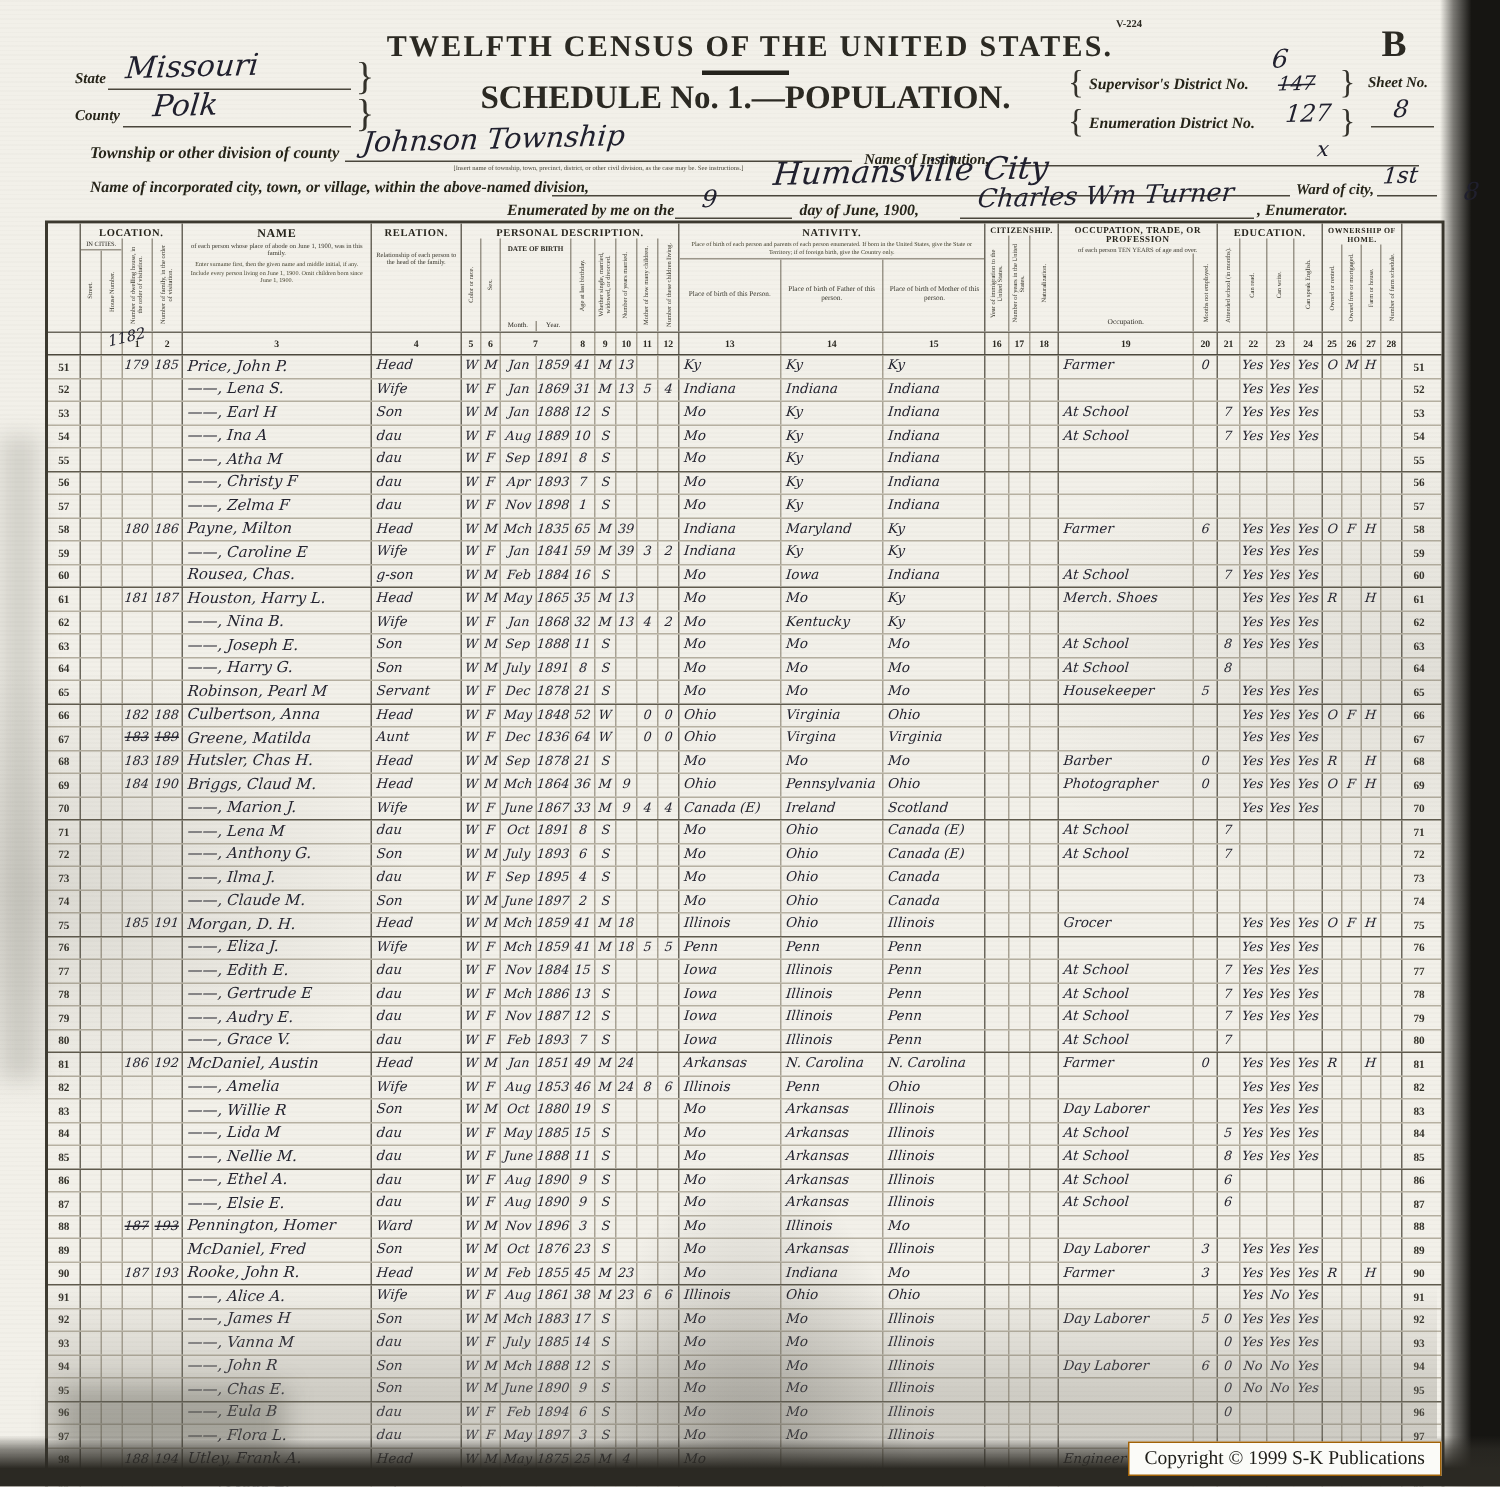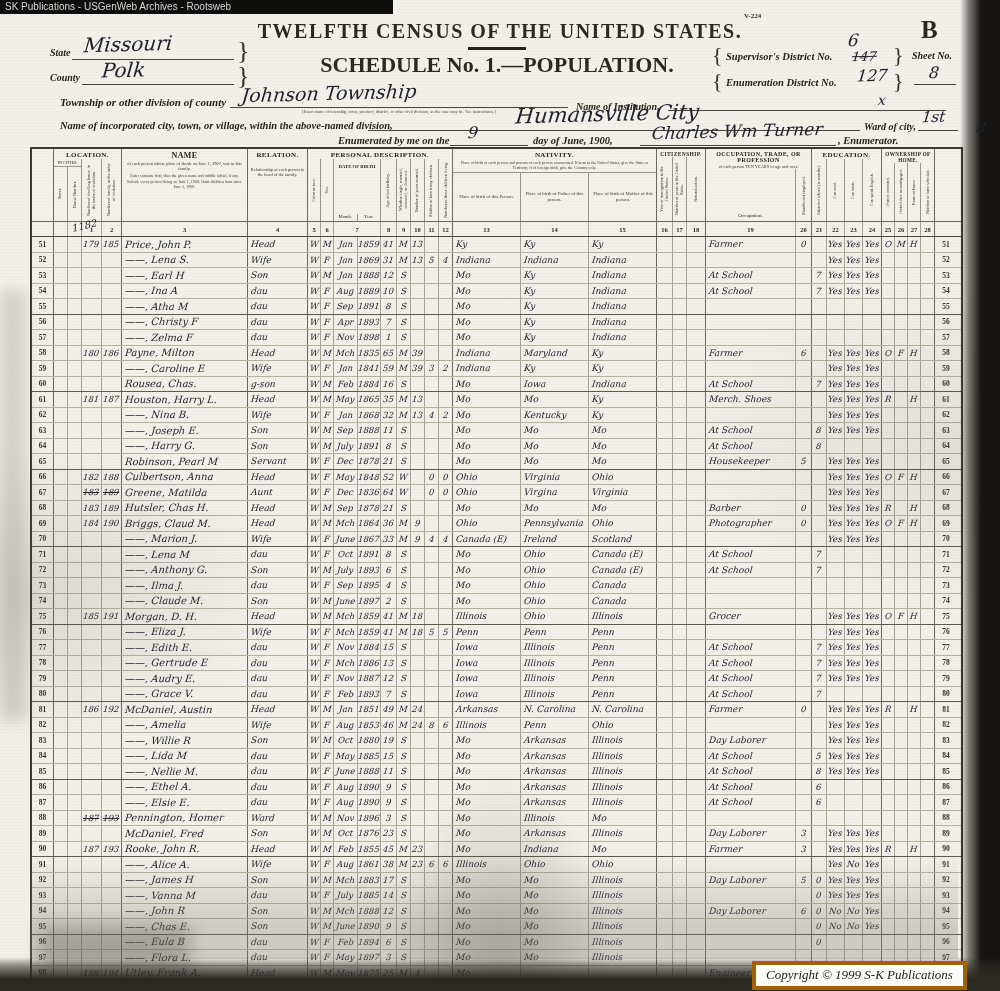--- a/index.html
+++ b/index.html
@@ -14,22 +14,22 @@
   .edge-right{position:absolute;top:0;left:960px;width:40px;height:100%;z-index:6;pointer-events:none;
     background:linear-gradient(90deg,rgba(24,23,20,0) 0,rgba(24,23,20,.55) 9px,#161512 21px);}
   .edge-bottom{position:absolute;top:957px;left:0;width:100%;height:34px;z-index:6;pointer-events:none;
     background:linear-gradient(180deg,rgba(52,50,44,0) 0,rgba(52,50,44,.55) 9px,#2b2923 22px);}
   .wash{position:absolute;left:30px;top:855px;width:928px;height:104px;z-index:4;pointer-events:none;
     background:linear-gradient(180deg,rgba(125,122,112,0),rgba(125,122,112,.30) 70%);}
   .sm1{position:absolute;left:0;top:290px;width:26px;height:430px;background:rgba(110,108,100,.22);filter:blur(7px);z-index:4;pointer-events:none;}
   .sm2{position:absolute;left:40px;top:925px;width:150px;height:45px;background:rgba(70,68,60,.30);filter:blur(9px);z-index:6;pointer-events:none;}
   .scan-bar{position:absolute;left:0;top:0;width:393px;height:14px;background:#0d0d0c;z-index:7;
     color:#d9d9d4;font-family:"Liberation Sans",sans-serif;font-size:10px;line-height:14px;padding-left:5px;box-sizing:border-box;white-space:nowrap;}
-  .copyright{position:absolute;left:752px;top:961px;height:21px;z-index:7;background:#fbfbf8;border:4px solid #a16207;
-    font-size:13px;line-height:19px;padding:0 10px;color:#1e1d18;font-style:italic;}
+  .copyright{position:absolute;left:752px;top:961px;height:21px;z-index:7;background:#fbfbf8;border:1px solid #a16207;
+    font-size:13px;line-height:19px;padding:0 10px;color:#1e1d18;}
   
   .fh{position:absolute;z-index:3;}
   .lbl{font-style:italic;font-weight:bold;color:#262419;}
   .hw{font-family:"DejaVu Serif",serif;font-style:italic;color:#20202e;display:inline-block;transform:skewX(-7deg) rotate(-1.5deg);white-space:nowrap;}
   .u{position:absolute;border-bottom:1px solid #4a463c;z-index:2;}
   .struck-hw{text-decoration:line-through;}
   .brace{font-size:26px;font-weight:normal;color:#33312a;}
   
   .census-table{position:absolute;left:30px;top:147px;width:929px;z-index:3;border:2px solid #3c392f;display:flex;flex-direction:column;}
   .t-headgroups{display:flex;height:72px;border-bottom:1px solid #6b675c;background:rgba(244,242,235,.5);}
@@ -79,21 +79,20 @@
 </head>
 <body>
 
 <div class="sheet">
 
   <div class="sm1"></div>
   <div class="sm2"></div>
   <div class="wash"></div>
   <div class="edge-right"></div>
   <div class="edge-bottom"></div>
-  <div class="scan-bar"><span>SK Publications - USGenWeb Archives - Rootsweb</span></div>
   <div class="copyright"><span>Copyright © 1999 S-K Publications</span></div>
 
   <div class="fh" style="left:744px;top:12px;font-size:7px;font-weight:bold;">V-224</div>
   <div class="fh" style="left:180px;top:20px;width:640px;text-align:center;font-size:20px;font-weight:bold;letter-spacing:1.5px;">TWELFTH CENSUS OF THE UNITED STATES.</div>
   <div class="fh" style="left:468px;top:47px;width:58px;height:3px;background:#24221c;"></div>
   <div class="fh" style="left:921px;top:16px;font-size:25px;font-weight:bold;">B</div>
 
   <div class="fh lbl" style="left:50px;top:47px;font-size:10px;">State</div>
   <div class="fh hw" style="left:84px;top:32px;font-size:20px;">Missouri</div>
   <div class="u" style="left:72px;top:59px;width:162px;"></div>

